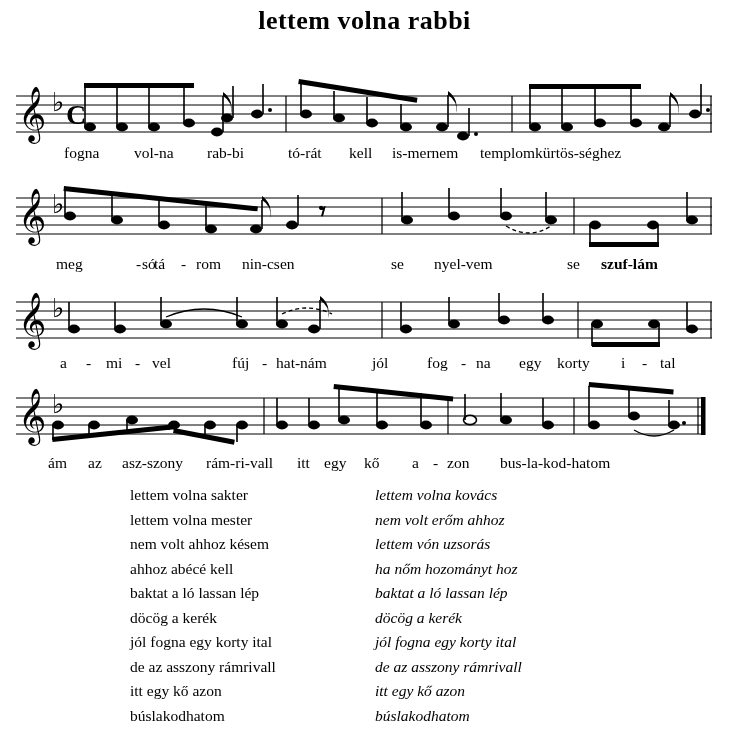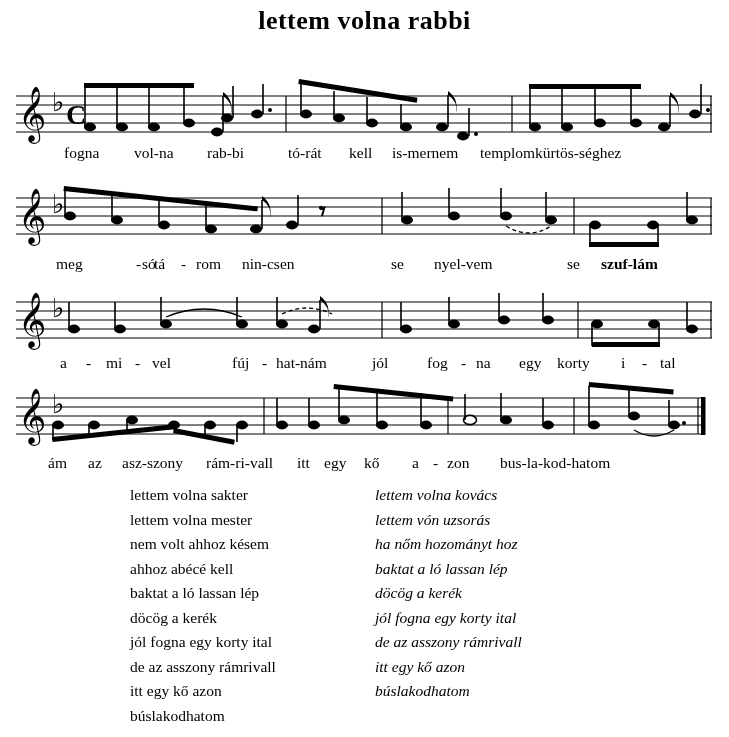--- a/index.html
+++ b/index.html
@@ -418,20 +418,21 @@
       <div class="verse-line">ahhoz abécé kell</div>
       <div class="verse-line">baktat a ló lassan lép</div>
       <div class="verse-line">döcög a kerék</div>
       <div class="verse-line">jól fogna egy korty ital</div>
       <div class="verse-line">de az asszony rámrivall</div>
       <div class="verse-line">itt egy kő azon</div>
       <div class="verse-line">búslakodhatom</div>
     </div>
     <div class="verse-col right">
       <div class="verse-line">lettem volna kovács</div>
+      <div class="verse-line">nem volt erőm ahhoz</div>
       <div class="verse-line">lettem vón uzsorás</div>
       <div class="verse-line">ha nőm hozományt hoz</div>
       <div class="verse-line">baktat a ló lassan lép</div>
       <div class="verse-line">döcög a kerék</div>
       <div class="verse-line">jól fogna egy korty ital</div>
       <div class="verse-line">de az asszony rámrivall</div>
       <div class="verse-line">itt egy kő azon</div>
       <div class="verse-line">búslakodhatom</div>
     </div>
   </div>

